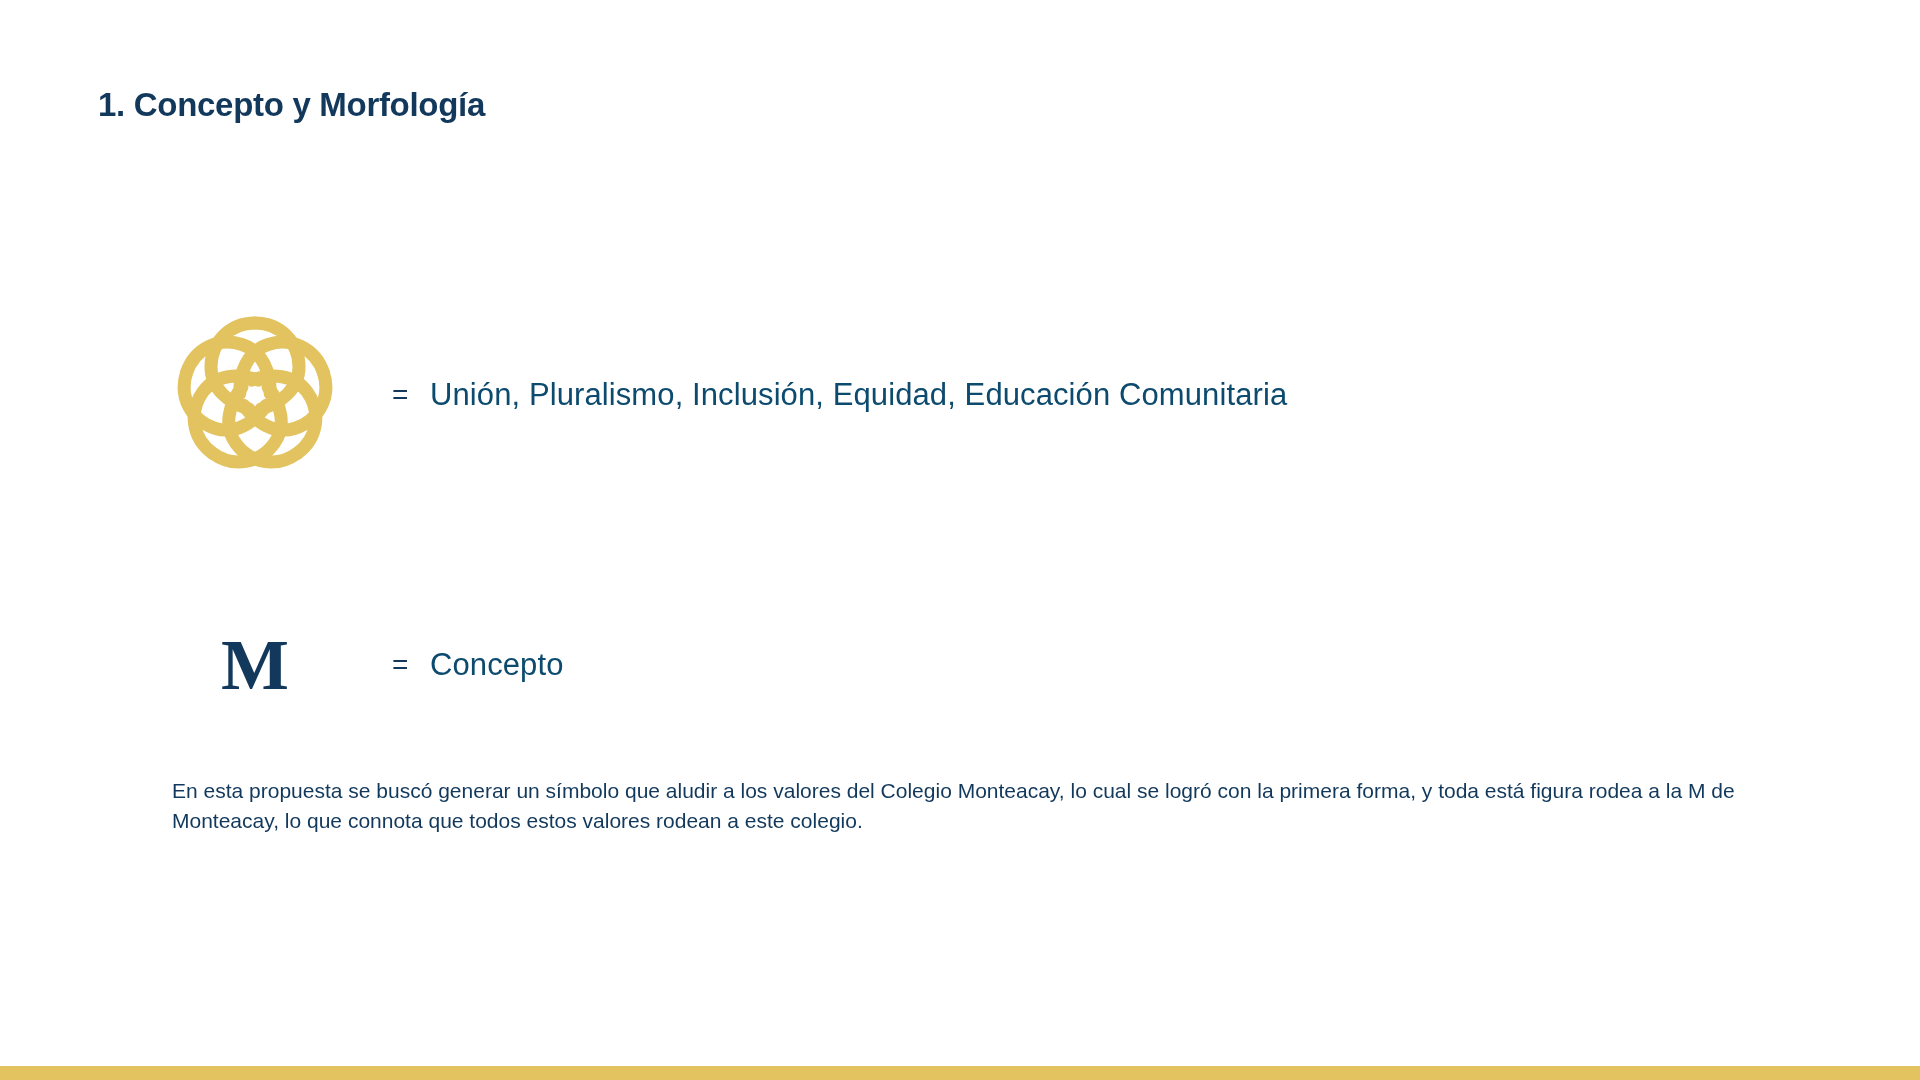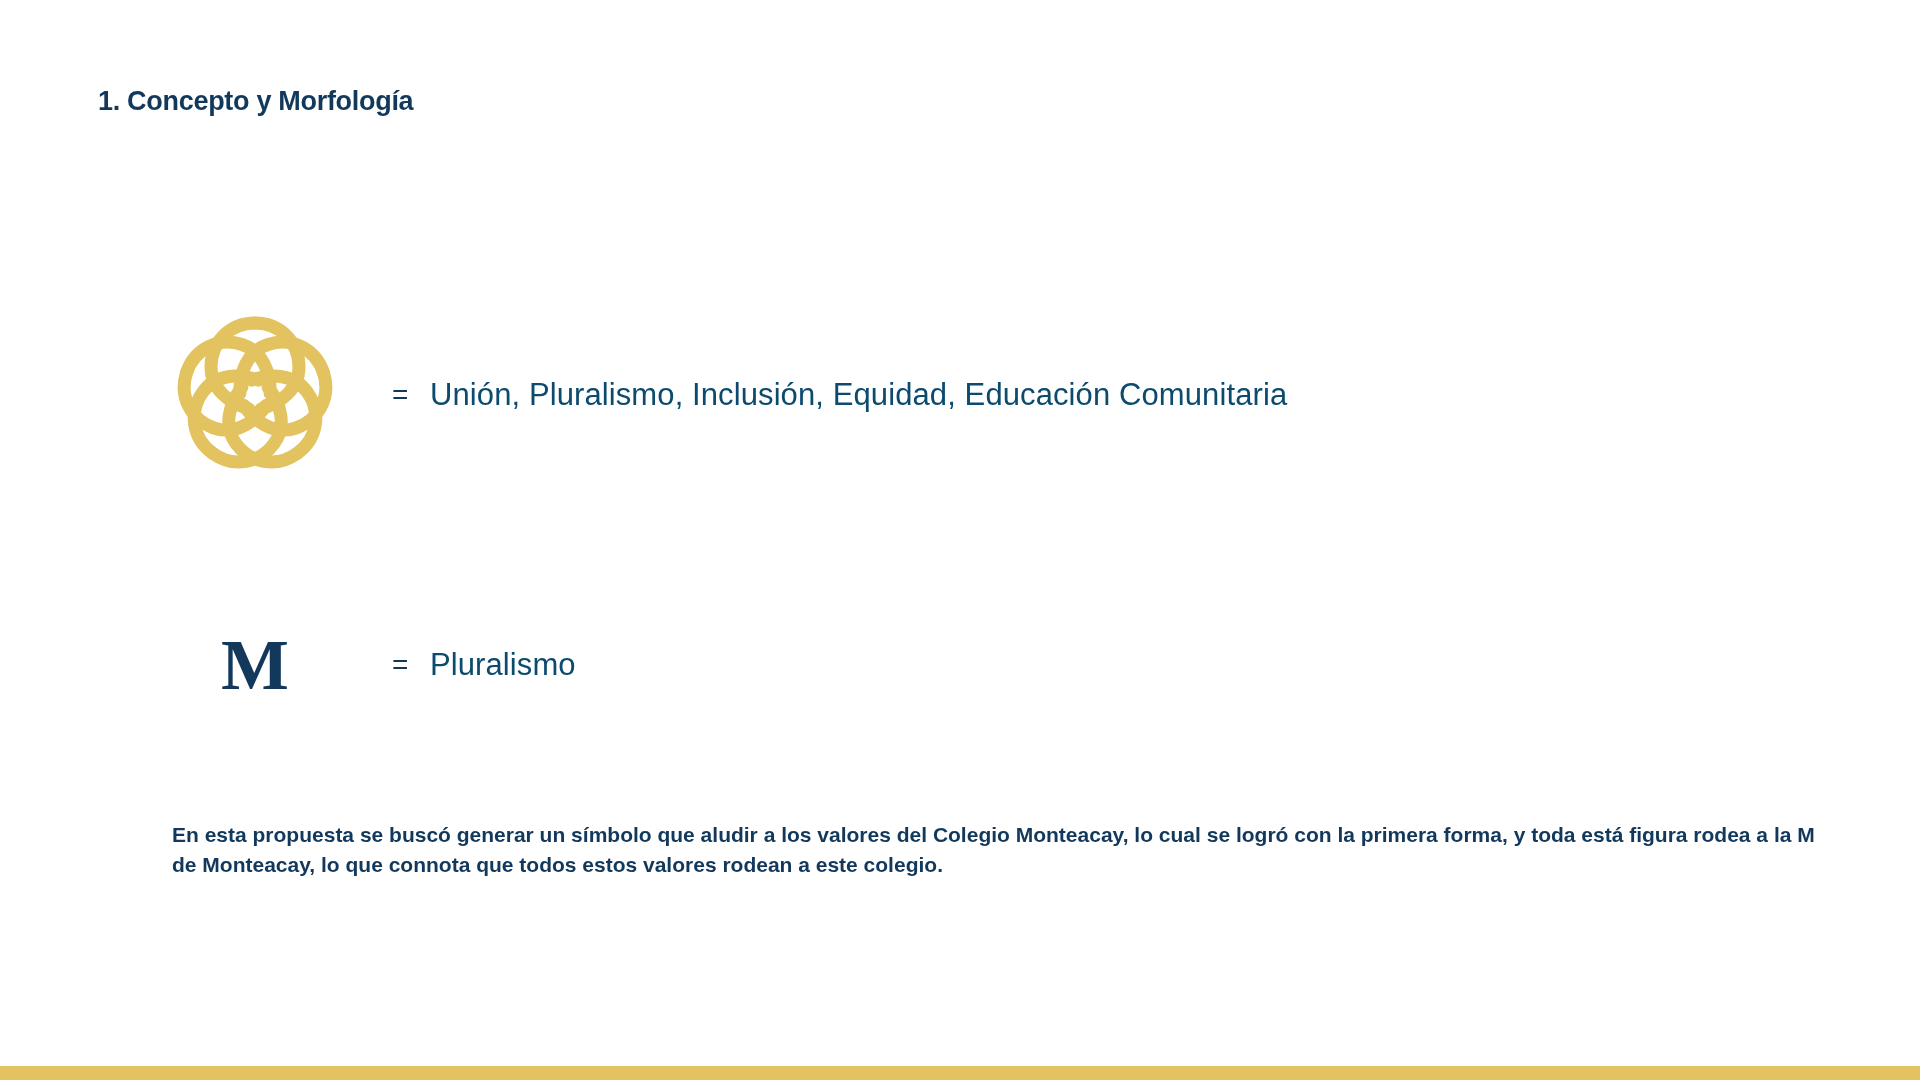--- a/index.html
+++ b/index.html
@@ -18,21 +18,21 @@
   .slide {
     position: absolute;
     inset: 0;
     background: #ffffff;
   }
 
   .page-title {
     position: absolute;
     left: 98px;
     top: 86px;
-    font-size: 27px;
+    font-size: 33px;
     font-weight: bold;
     color: #12395c;
     letter-spacing: -0.3px;
     white-space: nowrap;
   }
 
   
   .symbol-row {
     position: absolute;
     left: 140px;
@@ -86,26 +86,25 @@
     font-weight: bold;
     font-size: 72px;
     color: #12395c;
     line-height: 1;
   }
 
   
   .paragraph {
     position: absolute;
     left: 172px;
-    top: 820px;
+    top: 776px;
     width: 1672px;
     font-size: 21px;
     line-height: 1.42;
     color: #12395c;
-    font-weight: bold;
   }
 
   
   .bottom-bar {
     position: absolute;
     left: 0;
     right: 0;
     bottom: 0;
     height: 14px;
     background: #e2c35f;
@@ -165,19 +164,19 @@
 
     <div class="row-text">Unión, Pluralismo, Inclusión, Equidad, Educación Comunitaria</div>
   </div>
 
   <div class="letter-row">
 
     <div class="letter-mark">M</div>
 
     <div class="equals">=</div>
 
-    <div class="row-text">Pluralismo</div>
+    <div class="row-text">Concepto</div>
   </div>
 
   <div class="paragraph">En esta propuesta se buscó generar un símbolo que aludir a los valores del Colegio Monteacay, lo cual se logró con la primera forma, y toda está figura rodea a la M de Monteacay, lo que connota que todos estos valores rodean a este colegio.</div>
 
   <div class="bottom-bar"></div>
 </div>
 
 </body></html>

